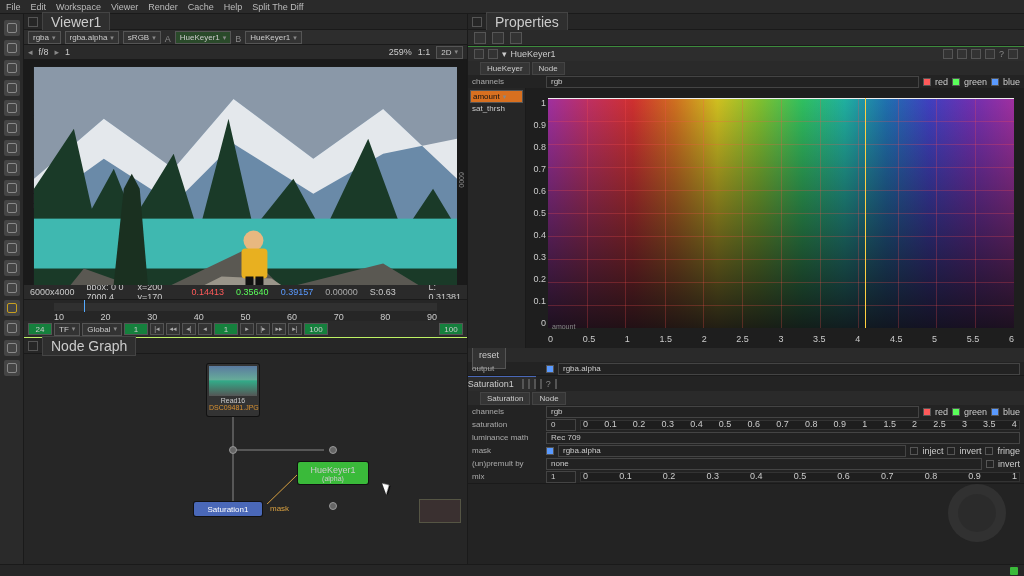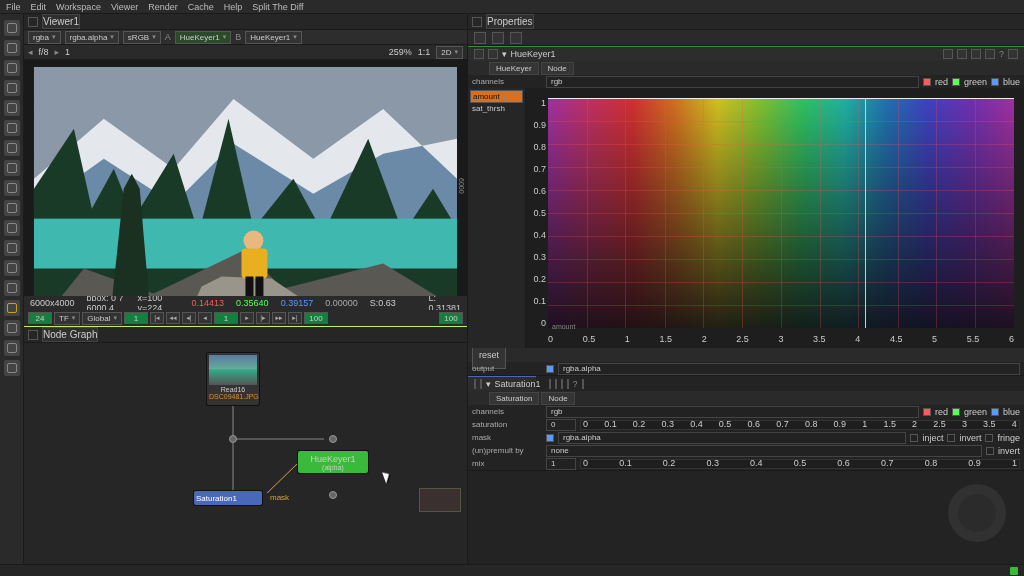--- a/index.html
+++ b/index.html
@@ -8,22 +8,22 @@
 .menubar span{color:#bbb;cursor:default}
 .toolstrip{position:absolute;left:0;top:14px;bottom:12px;width:24px;background:#2a2a2a;border-right:1px solid #1a1a1a;display:flex;flex-direction:column;align-items:center;padding-top:4px}
 .toolstrip .ti{width:16px;height:16px;margin:2px 0;background:#444;border-radius:2px;position:relative}
 .toolstrip .ti::after{content:"";position:absolute;inset:3px;border:1px solid #888;border-radius:2px}
 .toolstrip .ti.warn::after{border-color:#c8a020}
 .main{position:absolute;left:24px;right:0;top:14px;bottom:12px;display:flex}
 .left{width:444px;display:flex;flex-direction:column;border-right:1px solid #1a1a1a}
 .right{flex:1;display:flex;flex-direction:column}
 .tabs{height:16px;background:#262626;display:flex;align-items:center;border-bottom:1px solid #1a1a1a;padding-left:4px;gap:4px}
 .tabs .sq{width:10px;height:10px;border:1px solid #555}
-.tabs .tab{padding:1px 0;background:#2f2f2f;border:1px solid #444;font-size:10px}
-.vbar{height:15px;background:#2d2d2d;display:flex;align-items:center;padding:0 4px;gap:4px;border-bottom:1px solid #1a1a1a}
+.tabs .tab{padding:1px 8px;background:#2f2f2f;border:1px solid #444;font-size:14px}
+.vbar{height:15px;background:#2d2d2d;display:flex;align-items:flex-end;padding:0 4px;gap:4px;border-bottom:1px solid #1a1a1a}
 .sel{background:#333;border:1px solid #555;padding:0 4px;height:13px;display:flex;align-items:center;font-size:8px}
 .sel::after{content:"▾";margin-left:3px;font-size:7px;color:#888}
 .vbar2{height:14px;background:#2a2a2a;display:flex;align-items:center;padding:0 4px;gap:6px;font-size:8px;color:#aaa}
 .vbar2 .arr{color:#888}
 .viewer{flex:1;position:relative;background:#1a1a1a;overflow:hidden}
 .info{height:14px;background:#2a2a2a;display:flex;align-items:center;padding:0 6px;font-size:8px;gap:12px}
 .info .r{color:#ff5a5a}.info .g{color:#5aff5a}.info .b{color:#5a9aff}.info .a{color:#aaa}
 .timeline{height:22px;background:#262626;border-top:1px solid #1a1a1a;position:relative}
 .timeline .track{position:absolute;left:30px;right:30px;top:3px;height:8px;background:#303030}
 .timeline .head{position:absolute;left:60px;top:0;width:1px;height:12px;background:#5af}
@@ -33,35 +33,35 @@
 .transport input{width:24px;height:12px;background:#15803d;border:1px solid #555;color:#ccc;font-size:8px;text-align:center}
 .nodegraph{flex:1;background:#262626;position:relative;border-top:1px solid #bef264;min-height:180px}
 .nodegraph .tabs{position:absolute;top:0;left:0;right:0}
 .ng-canvas{position:absolute;inset:16px 0 0 0}
 .node{position:absolute;border-radius:2px;font-size:8px;text-align:center;padding:2px;box-shadow:0 0 0 1px #111}
 .read{left:183px;top:10px;width:52px;height:52px;background:#333}
 .read .thumb{width:48px;height:30px;background:linear-gradient(180deg,#5a7aa0 0%,#6a9 45%,#3a8 50%,#555 100%);margin:0 auto}
 .read .lbl{font-size:7px;margin-top:1px}
 .read .fn{font-size:7px;color:#d89030}
 .dot{position:absolute;width:8px;height:8px;background:#666;border-radius:50%;border:1px solid #999}
-.sat{left:170px;top:148px;width:68px;height:14px;background:#4a68b8;display:flex;align-items:center;justify-content:space-between;color:#fff;font-size:8px}
+.sat{left:170px;top:148px;width:68px;height:14px;background:#4a68b8;display:flex;align-items:center;justify-content:center;color:#fff;font-size:8px}
 .hue{left:274px;top:108px;width:70px;height:22px;background:#3aba3a;color:#012;display:flex;flex-direction:column;justify-content:center}
 .masklbl{position:absolute;left:246px;top:150px;font-size:8px;color:#d8a040}
 .bd{position:absolute;left:395px;top:145px;width:42px;height:24px;background:#3a3030;border:1px solid #554}
 svg.edges{position:absolute;inset:0;pointer-events:none}
 svg.edges line{stroke:#888;stroke-width:1}
 svg.edges line.m{stroke:#d8a040}
 .prophead{height:16px;background:#2a2a2a;display:flex;align-items:center;padding:0 6px;gap:6px;border-bottom:1px solid #1a1a1a}
 .prophead .ib{width:12px;height:12px;background:#333;border:1px solid #555}
 .panel{border-bottom:1px solid #1a1a1a}
 .ptitle{height:15px;background:#2d2d2d;border-top:1px solid #3d8b3d;display:flex;align-items:center;padding:0 6px;gap:4px;font-size:8px}
 .ptitle.sat{border-top-color:#4a68b8}
 .ptitle .ib{width:10px;height:10px;background:#333;border:1px solid #555}
 .ptitle .spacer{flex:1}
-.ptabs{height:14px;background:#2a2a2a;display:flex;align-items:center;gap:2px;padding-left:21px}
+.ptabs{height:14px;background:#2a2a2a;display:flex;align-items:center;gap:2px;padding-left:12px}
 .ptabs .pt{padding:1px 6px;background:#353535;border:1px solid #444;font-size:8px}
 .row{display:flex;align-items:center;height:13px;padding:0 4px;gap:4px}
 .row .lbl{width:70px;text-align:left;font-size:8px;color:#aaa}
 .row .fld{background:#222;border:1px solid #444;padding:0 4px;height:12px;font-size:8px;display:flex;align-items:center}
 .row .chk{width:8px;height:8px;background:#222;border:1px solid #555}
 .row .chk.on{background:#5a9aff}
 .row .chk.onr{background:#ff5a5a}
 .row .chk.ong{background:#5aff5a}
 .graph{height:260px;display:flex;background:#1e1e1e;position:relative}
 .gside{width:58px;background:#262626;border-right:1px solid #1a1a1a;padding:2px}
@@ -162,29 +162,44 @@
       <polygon points="85,272 100,130 108,115 116,130 128,272" fill="#1a3020"></polygon>
       <circle cx="230" cy="182" r="10" fill="#e8b880"></circle>
       <rect x="218" y="190" width="26" height="30" fill="#e8b020" rx="4"></rect>
       <rect x="222" y="218" width="8" height="28" fill="#111"></rect>
       <rect x="232" y="218" width="8" height="24" fill="#111"></rect>
     </svg>
     <span style="position:absolute;right:2px;top:50%;writing-mode:vertical-rl;font-size:7px;color:#888">6000</span>
   </div>
   <div class="info">
     <span>6000x4000</span>
-    <span>bbox: 0 7 6000 4</span>
-    <span>x=100 y=224</span>
+    <span>bbox: 0 0 7000 4</span>
+    <span>x=200 y=170</span>
     <span style="flex:1"></span>
     <span class="r">0.14413</span>
     <span class="g">0.35640</span>
     <span class="b">0.39157</span>
     <span class="a">0.00000</span>
     <span>H:189 S:0.63 V:0.39</span>
     <span>L: 0.31381</span>
+  </div>
+  <div class="timeline">
+    <div class="track"></div>
+        <div class="head"></div>
+    <div class="ticks">
+      <span>10</span>
+          <span>20</span>
+          <span>30</span>
+          <span>40</span>
+          <span>50</span>
+          <span>60</span>
+          <span>70</span>
+          <span>80</span>
+          <span>90</span>
+    </div>
   </div>
   <div class="transport">
     <input value="24" style="">
     <div class="sel">TF</div>
     <div class="sel">Global</div>
     <input value="1" style="">
     <div class="btn">|◂</div>
     <div class="btn">◂◂</div>
     <div class="btn">◂|</div>
     <div class="btn">◂</div>
@@ -390,20 +405,24 @@
               <span>1.5</span>
               <span>2</span>
               <span>2.5</span>
               <span>3</span>
               <span>3.5</span>
               <span>4</span>
             </div>
       </div>
     </div>
     <div class="row">
+      <span class="lbl">luminance math</span>
+      <div class="fld" style="flex:1">Rec 709</div>
+    </div>
+    <div class="row">
       <span class="lbl">mask</span>
       <div class="chk on"></div>
       <div class="fld" style="flex:1">rgba.alpha</div>
       <div class="chk"></div>
           <span>inject</span>
       <div class="chk"></div>
           <span>invert</span>
       <div class="chk"></div>
           <span>fringe</span>
     </div>

